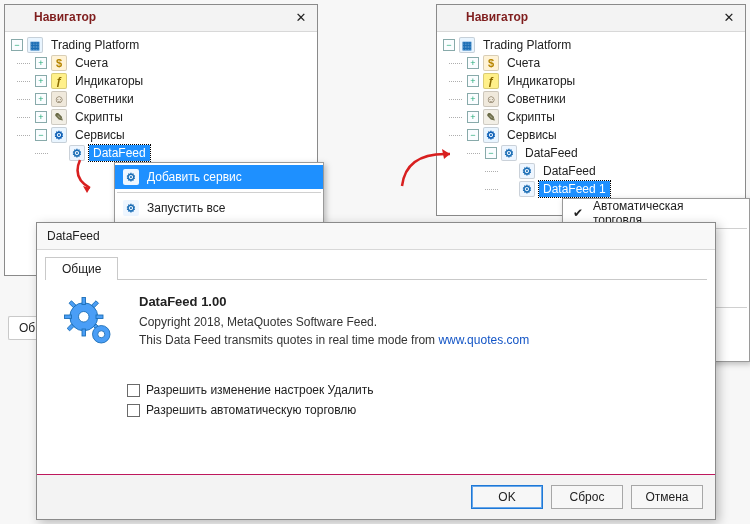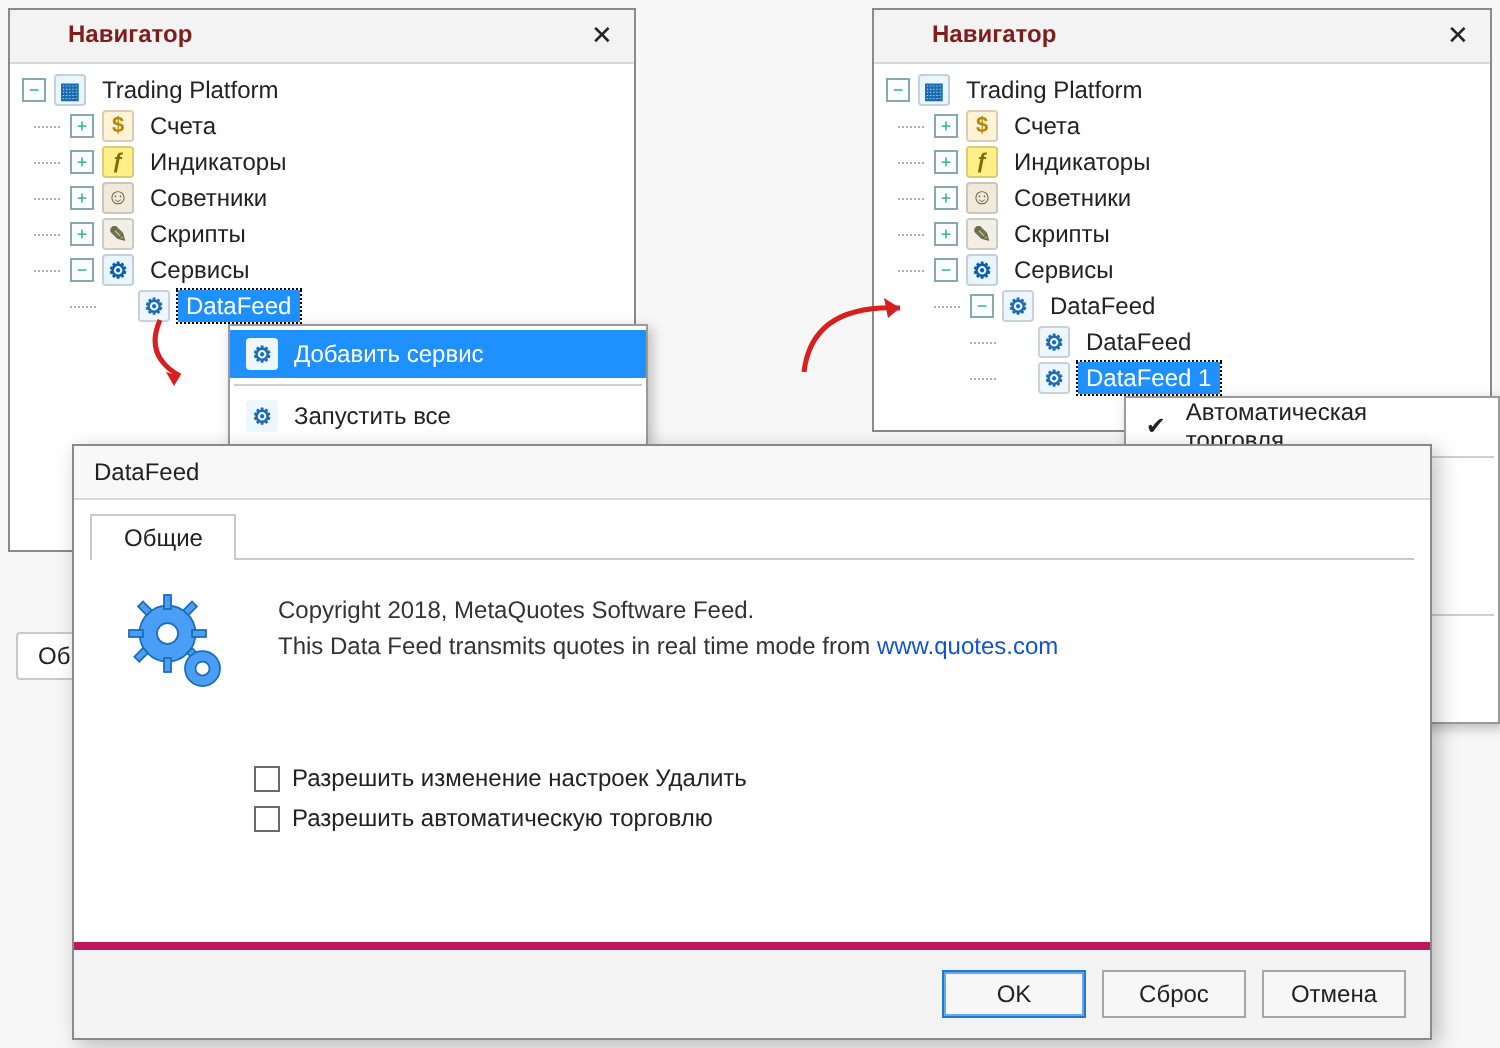--- a/index.html
+++ b/index.html
@@ -103,21 +103,21 @@
     width:56px; height:56px; display:flex; align-items:center; justify-content:center;
   }
   .gearbig svg { width:56px; height:56px; }
   .dlg-text h2 { margin:0 0 6px 0; font-size:13px; font-weight:bold; }
   .dlg-text p { margin: 4px 0; font-size:12px; color:#333; }
   .link { color:#1355c6; text-decoration:none; }
   .chk-row { display:flex; align-items:center; gap:6px; margin:6px 0; padding-left:90px; }
   .chk-box { width:13px; height:13px; border:1px solid #6a6a6a; background:#fff; }
   .dlg-footer {
     display:flex; justify-content:flex-end; gap:8px; padding:10px 12px;
-    background:#f3f3f3; border-top:4px solid #be185d;
+    background:#f3f3f3; border-top:1px solid #be185d;
     position:absolute; left:0; right:0; bottom:0;
   }
   .btn {
     min-width:72px; height:24px; border:1px solid #a7a7a7; background:#f7f7f7;
     display:flex; align-items:center; justify-content:center; padding:0 12px;
   }
   .btn.primary { border:1px solid #1e78d6; box-shadow: inset 0 0 0 1px #67a7ea; }
   
   .bleed-tab {
     position:absolute; left:8px; top:316px;
@@ -322,20 +322,21 @@
             <rect x="36" y="36" width="7" height="4" transform="rotate(45 40 40)"></rect>
             <rect x="36" y="9" width="7" height="4" transform="rotate(-45 40 12)"></rect>
             <rect x="9" y="36" width="7" height="4" transform="rotate(-45 12 40)"></rect>
           </g>
           <circle cx="46" cy="46" r="10"></circle>
           <circle cx="46" cy="46" r="4" fill="#fff"></circle>
         </g>
       </svg>
     </div>
     <div class="dlg-text">
+      <h2>DataFeed 1.00</h2>
       <p>Copyright 2018, MetaQuotes Software Feed.</p>
       <p>
         <span>This Data Feed transmits quotes in real time mode from </span><a class="link">www.quotes.com</a>
       </p>
     </div>
   </div>
 
   <div style="margin-top:24px;">
     <div class="chk-row">
       <span class="chk-box"></span>

